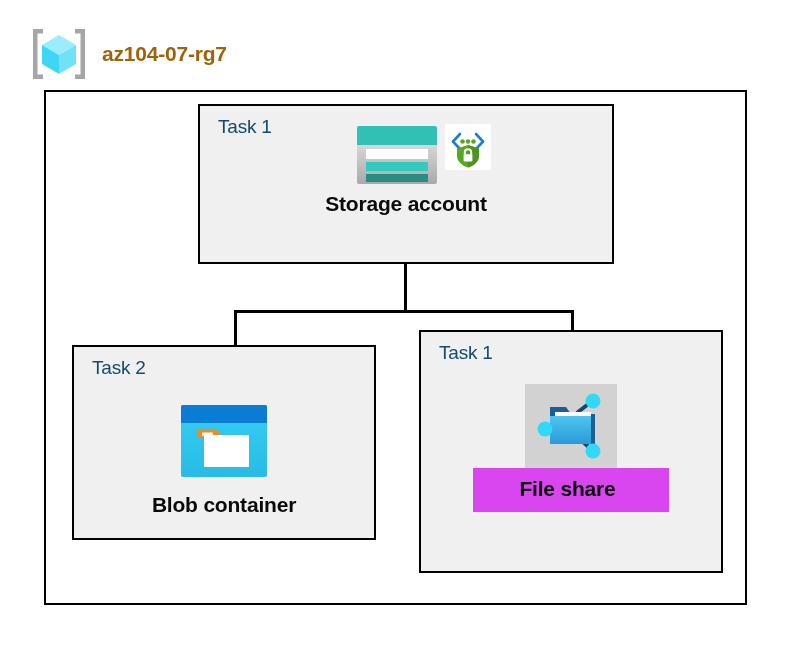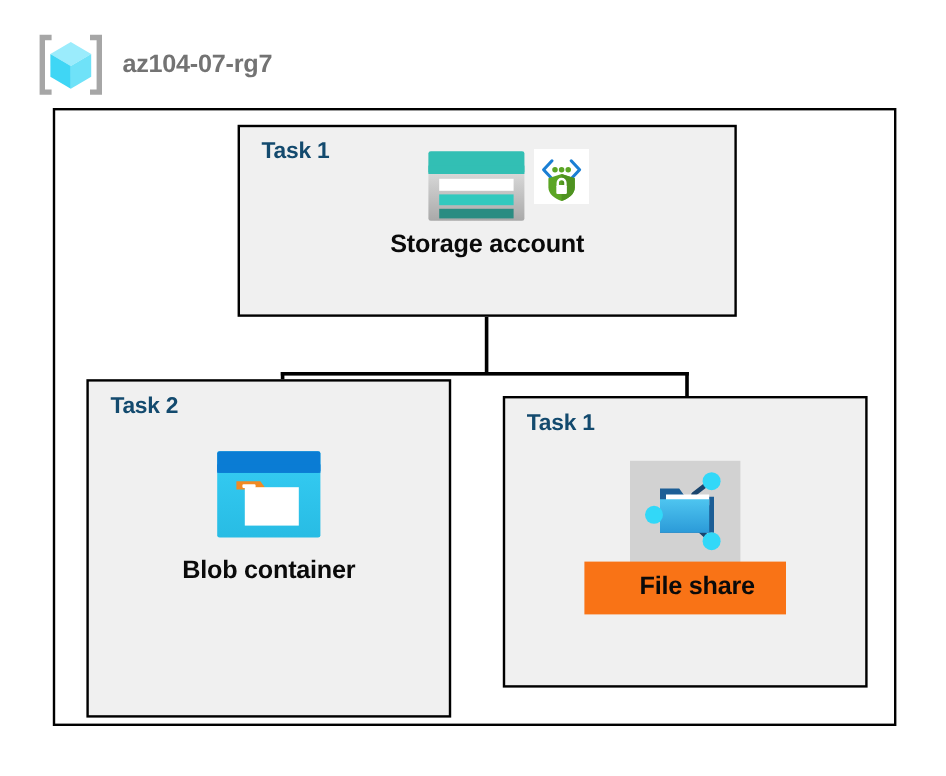--- a/index.html
+++ b/index.html
@@ -33,21 +33,21 @@
     gap: 14px;
   }
   .rg-icon {
     width: 58px;
     height: 56px;
     display: block;
   }
   .rg-title {
     font-size: 21px;
     font-weight: bold;
-    color: #737373;
+    color: #a16207;
     letter-spacing: -0.2px;
     white-space: nowrap;
   }
 
   
   .rg-boundary {
     position: absolute;
     left: 44px;
     top: 90px;
     width: 703px;
@@ -58,29 +58,29 @@
   }
 
   
   .task-box {
     position: absolute;
     background: #F0F0F0;
     border: 2.5px solid #000000;
     box-sizing: border-box;
   }
   .task-1 { left: 198px; top: 104px; width: 416px; height: 160px; }
-  .task-2 { left: 72px;  top: 316px; width: 304px; height: 282px; }
+  .task-2 { left: 72px;  top: 345px; width: 304px; height: 195px; }
   .task-3 { left: 419px; top: 330px; width: 304px; height: 243px; }
 
   .task-label {
     position: absolute;
     left: 18px;
     top: 10px;
     font-size: 19px;
-    font-weight: bold;
+    font-weight: normal;
     color: #134A6E;
     letter-spacing: -0.2px;
     white-space: nowrap;
     text-align: right;
   }
 
   
   .node {
     position: absolute;
     display: flex;
@@ -123,22 +123,22 @@
     top: 52px;
   }
   .fileshare-icon-wrap {
     background: #D2D2D2;
     padding: 4px 8px 6px 8px;
     display: flex;
     align-items: center;
     justify-content: center;
   }
   .fileshare-caption-wrap {
-    background: #f97316;
-    padding: 9px 26px 11px 46px;
+    background: #d946ef;
+    padding: 9px 53px 11px 46px;
     margin-top: -2px;
   }
   .fileshare-caption-wrap .node-caption { display: block; }
 
   
   .conn {
     position: absolute;
     background: #000000;
   }
   .conn-v-main  { left: 404px; top: 264px; width: 2.5px; height: 48px; }

